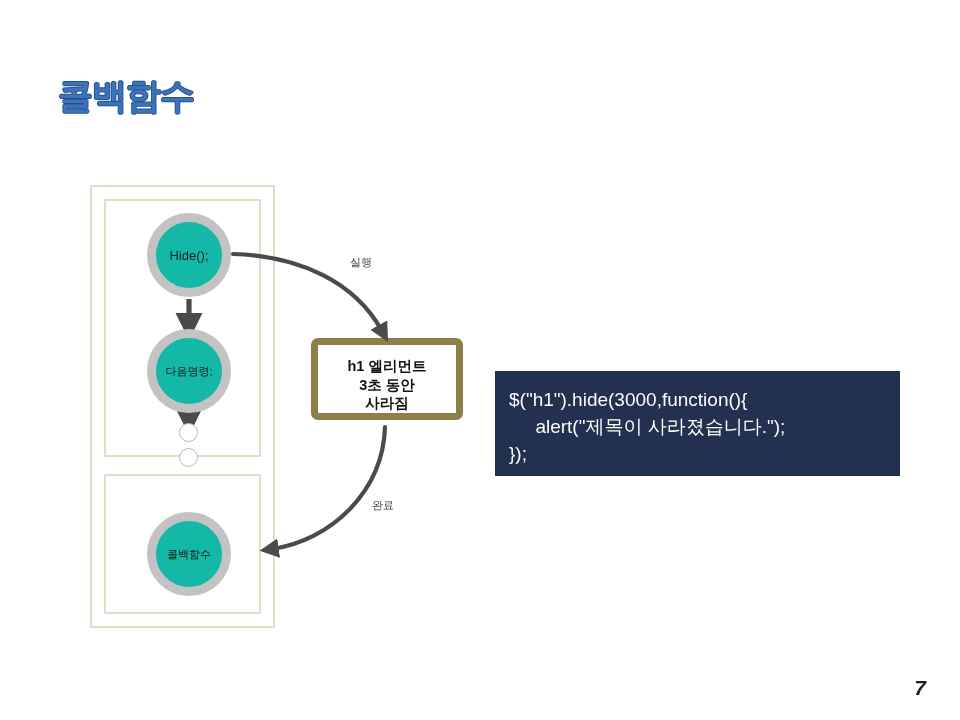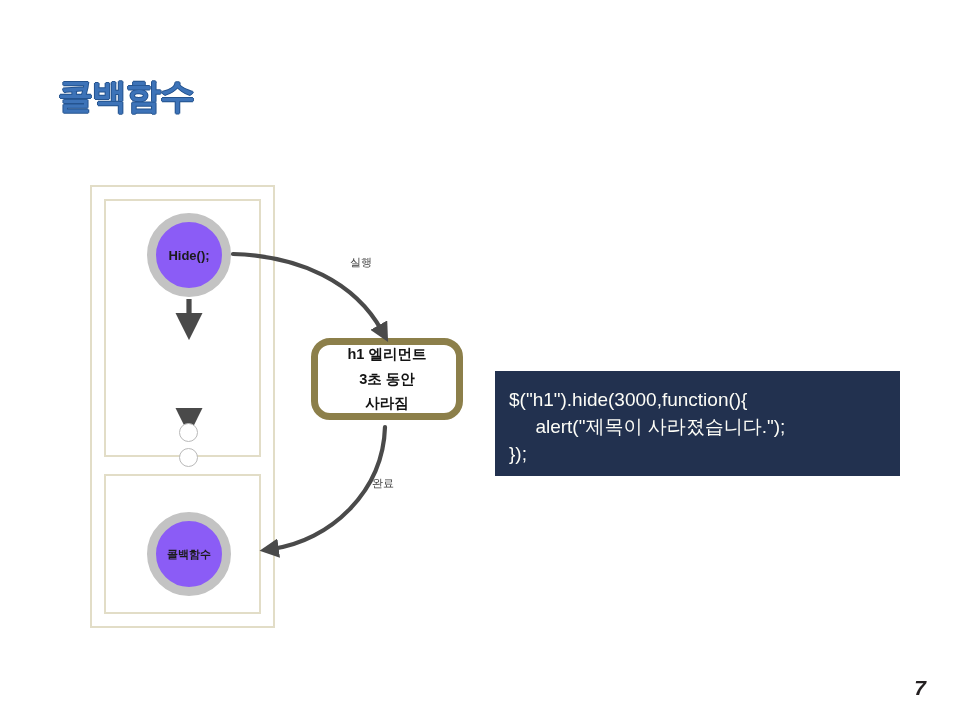--- a/index.html
+++ b/index.html
@@ -58,29 +58,29 @@
     background: #ffffff;
     box-sizing: border-box;
   }
   #frame-caller { top: 14px;  height: 258px; }
   #frame-callback { top: 289px; height: 140px; }
 
   
   .ring {
     position: absolute;
     border-radius: 50%;
-    background: #8b5cf6;
+    background: #14b8a6;
     border: 9px solid #c3c3c3;
     box-sizing: border-box;
     display: flex;
     align-items: center;
     justify-content: center;
     text-align: center;
     color: #1b1b1b;
-    font-weight: bold;
+    font-weight: normal;
   }
   #node-hide {
     left: 57px; top: 28px;
     width: 84px; height: 84px;
     font-size: 13px;
   }
   #node-next {
     left: 57px; top: 144px;
     width: 84px; height: 84px;
     font-size: 11px;
@@ -112,48 +112,48 @@
   }
 
   
   #process-box {
     position: absolute;
     left: 311px;
     top: 338px;
     width: 152px;
     height: 82px;
     border: 7px solid #8c7f4a;
-    border-radius: 19px;
+    border-radius: 7px;
     background: #ffffff;
     box-sizing: border-box;
     display: flex;
     flex-direction: column;
     align-items: center;
-    justify-content: space-between;
+    justify-content: flex-end;
     color: #131313;
     font-size: 14.5px;
     font-weight: bold;
     line-height: 1.28;
   }
 
   
   #curve-layer {
     position: absolute;
     left: 0; top: 0;
     width: 960px; height: 720px;
     pointer-events: none;
   }
   .curve-label {
     position: absolute;
     color: #3a3a3a;
     font-size: 11px;
     white-space: nowrap;
   }
   #label-run  { left: 350px; top: 255px; }
-  #label-done { left: 372px; top: 476px; }
+  #label-done { left: 372px; top: 498px; }
 
   
   #code-block {
     position: absolute;
     left: 495px;
     top: 352px;
     width: 405px;
     height: 105px;
     background: #22314f;
     color: #fdfdf7;
@@ -194,20 +194,21 @@
       <marker id="arrowhead-dark" markerWidth="5.2" markerHeight="5.2" refX="2.1" refY="2.6" orient="auto">
         <path d="M0,0 L5.2,2.6 L0,5.2 z" fill="#4a4a4a"></path>
       </marker>
     </defs>
     <line x1="99" y1="114" x2="99" y2="139" stroke="#4a4a4a" stroke-width="5.2" marker-end="url(#arrowhead-dark)"></line>
     <line x1="99" y1="230" x2="99" y2="234" stroke="#4a4a4a" stroke-width="5.2" marker-end="url(#arrowhead-dark)"></line>
   </svg>
 
   <div class="ring" id="node-hide">Hide();</div>
 
+  <div class="ring" id="node-next">다음명령;</div>
 
   <div class="dot" id="dot-1"></div>
   <div class="dot" id="dot-2"></div>
 
   <div class="ring" id="node-callback">콜백함수</div>
 </div>
 
 <div id="process-box">
   <span>h1 엘리먼트</span>
   <span>3초 동안</span>

